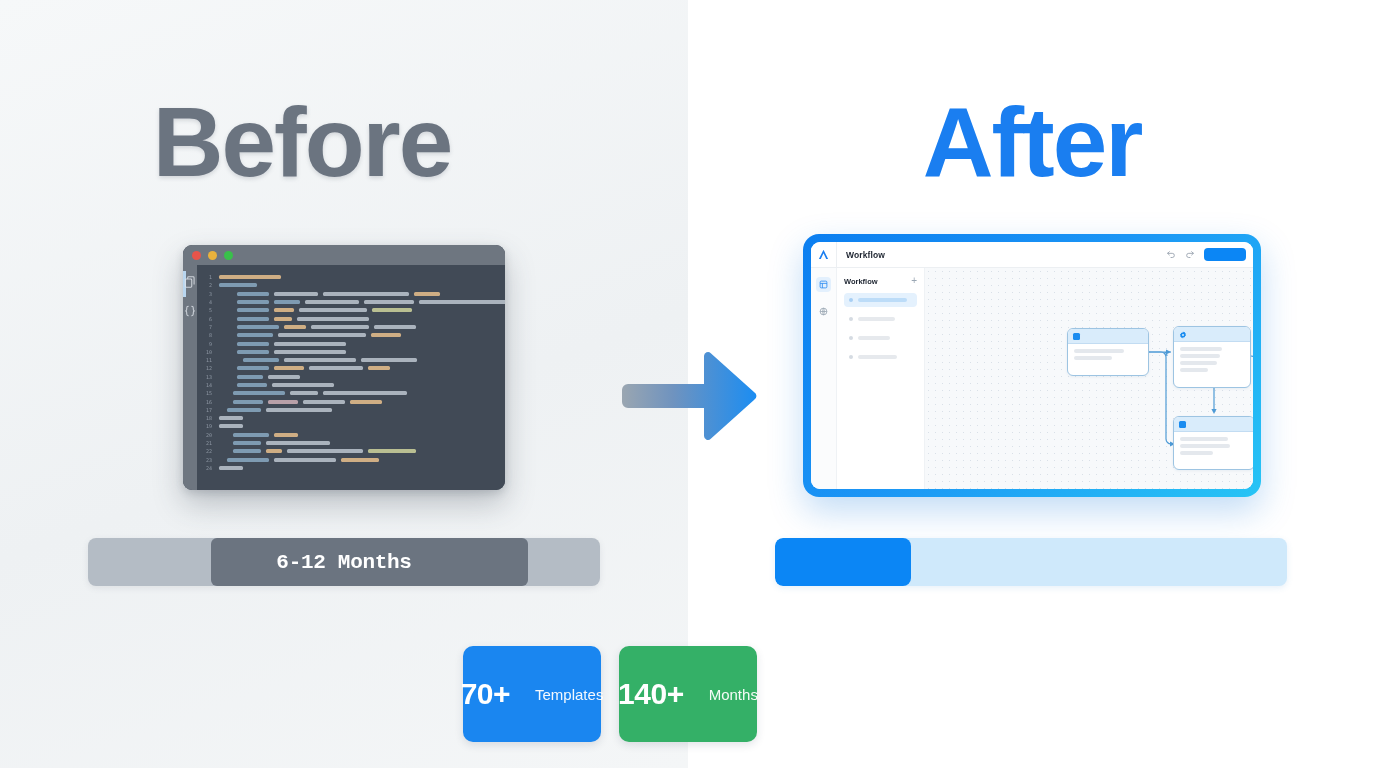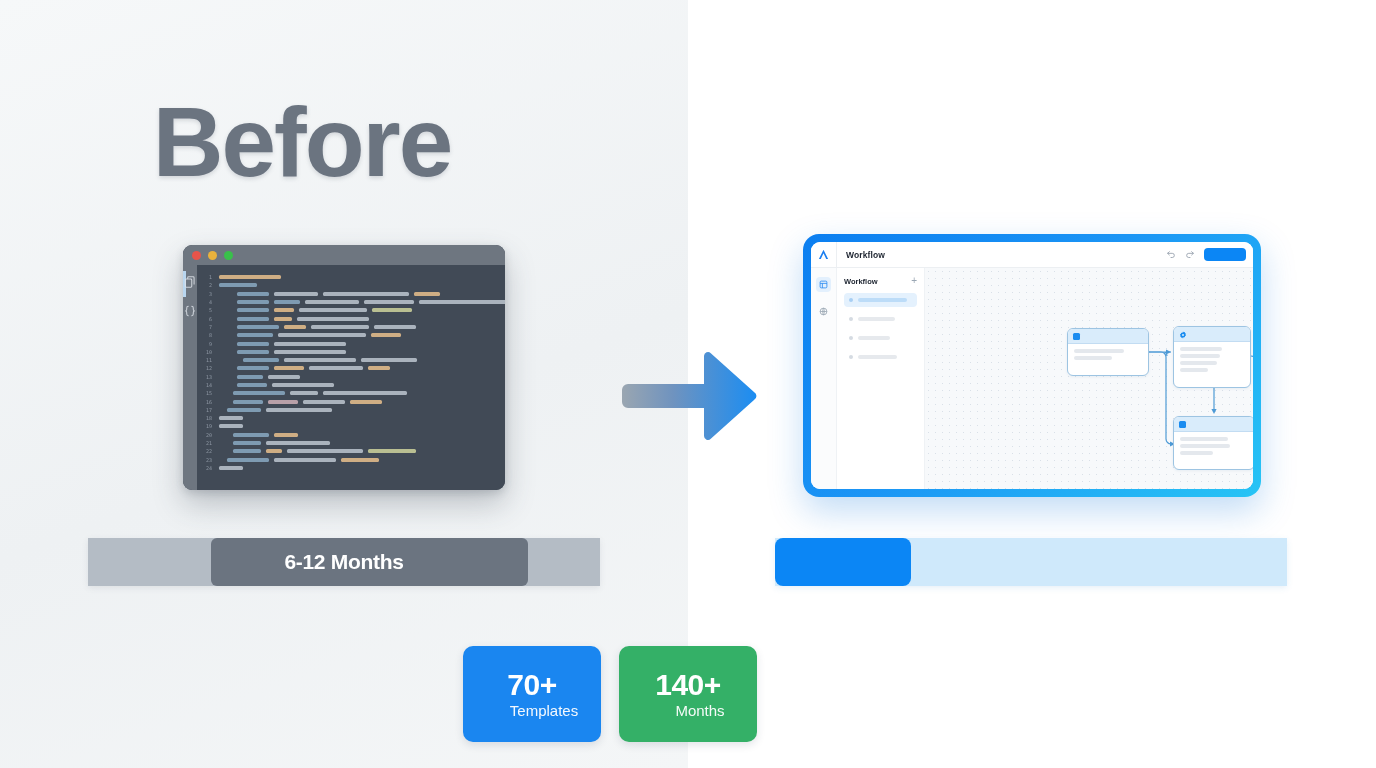--- a/index.html
+++ b/index.html
@@ -101,53 +101,54 @@
 
   .node { position:absolute; background:#ffffff; border:1px solid #9dc4e2;
           border-radius:6px; overflow:hidden; box-shadow:0 1px 3px rgba(40,90,140,.08); }
   .node-head { height:15px; background:#d9ecfb; display:flex; align-items:center; padding-left:5px;
                border-bottom:1px solid #c2dcf2; }
   .node-sq { width:7px; height:7px; border-radius:1.5px; background:#1a8cf0; }
   .node-body { padding:5px 6px 6px 6px; display:flex; flex-direction:column; gap:3.5px; }
   .node-line { height:3.5px; border-radius:2px; background:#e4e8ed; }
 
   
-  .bar { position:absolute; height:48px; border-radius:0; overflow:hidden;
-         display:flex; align-items:center; }
+  .bar { position:absolute; height:48px; border-radius:8px; overflow:hidden;
+         display:flex; align-items:center;font-family:Liberation Mono, monospace; }
   .bar-before { left:88px; top:538px; width:512px; background:#b4bcc5;
                 box-shadow:0 2px 6px rgba(90,100,112,.12); }
   .bar-before .fill { position:absolute; left:24%; top:0; width:62%; height:100%;
                       background:#6b7480; border-radius:6px; }
   .bar-before .lbl { position:relative; width:100%; text-align:center;
                      font-size:21px; font-weight:700; color:#ffffff; letter-spacing:-.3px; }
 
   .bar-after { left:775px; top:538px; width:512px; background:#cfe9fb;
                box-shadow:0 2px 6px rgba(60,130,200,.12); }
   .bar-after .fill { position:absolute; left:0; top:0; width:26.5%; height:100%;
                      background:#0b86f5; border-radius:8px; }
   .bar-after .lbl { position:relative; width:100%; text-align:center;
                     font-size:21px; font-weight:700; color:#0d1218; letter-spacing:-.3px; }
 
   
   .stats { position:absolute; left:463px; top:646px; display:flex; gap:18px; }
-  .stat { width:138px; height:96px; border-radius:10px; display:flex; flex-direction:column;
+  .stat { width:138px; height:96px; border-radius:10px; display:flex; flex-direction:row;
           align-items:center; justify-content:center; gap:1px;
           box-shadow:0 3px 9px rgba(30,50,80,.13); }
   .stat-num { font-size:30px; font-weight:700; color:#ffffff; line-height:1.05; letter-spacing:-.5px; }
   .stat-lbl { font-size:15px; font-weight:400; color:#ffffff; opacity:.95;margin-left:24px; }
 </style>
 </head>
 <body>
 
 <div id="stage">
 
   <div class="bg-left"></div>
   <div class="bg-right"></div>
 
   <div class="heading heading-before">Before</div>
+  <div class="heading heading-after">After</div>
 
   <div class="editor">
     <div class="editor-titlebar">
       <span class="tl r"></span>
       <span class="tl y"></span>
       <span class="tl g"></span>
     </div>
     <div class="editor-body">
       <div class="editor-rail">
         <span class="rail-sel"></span>

